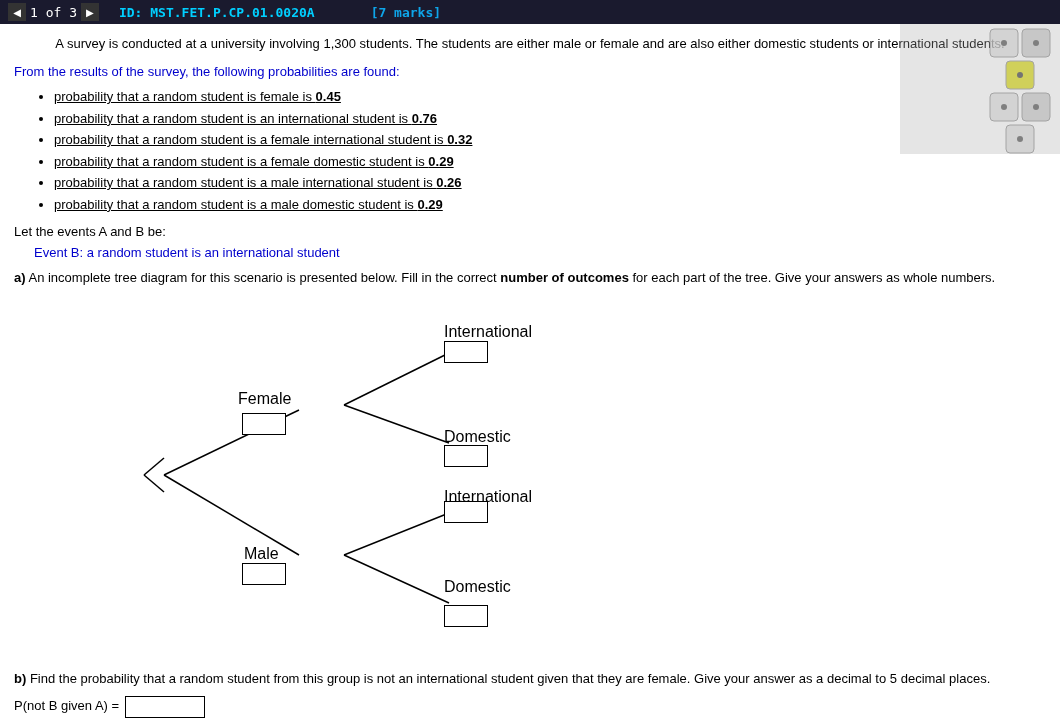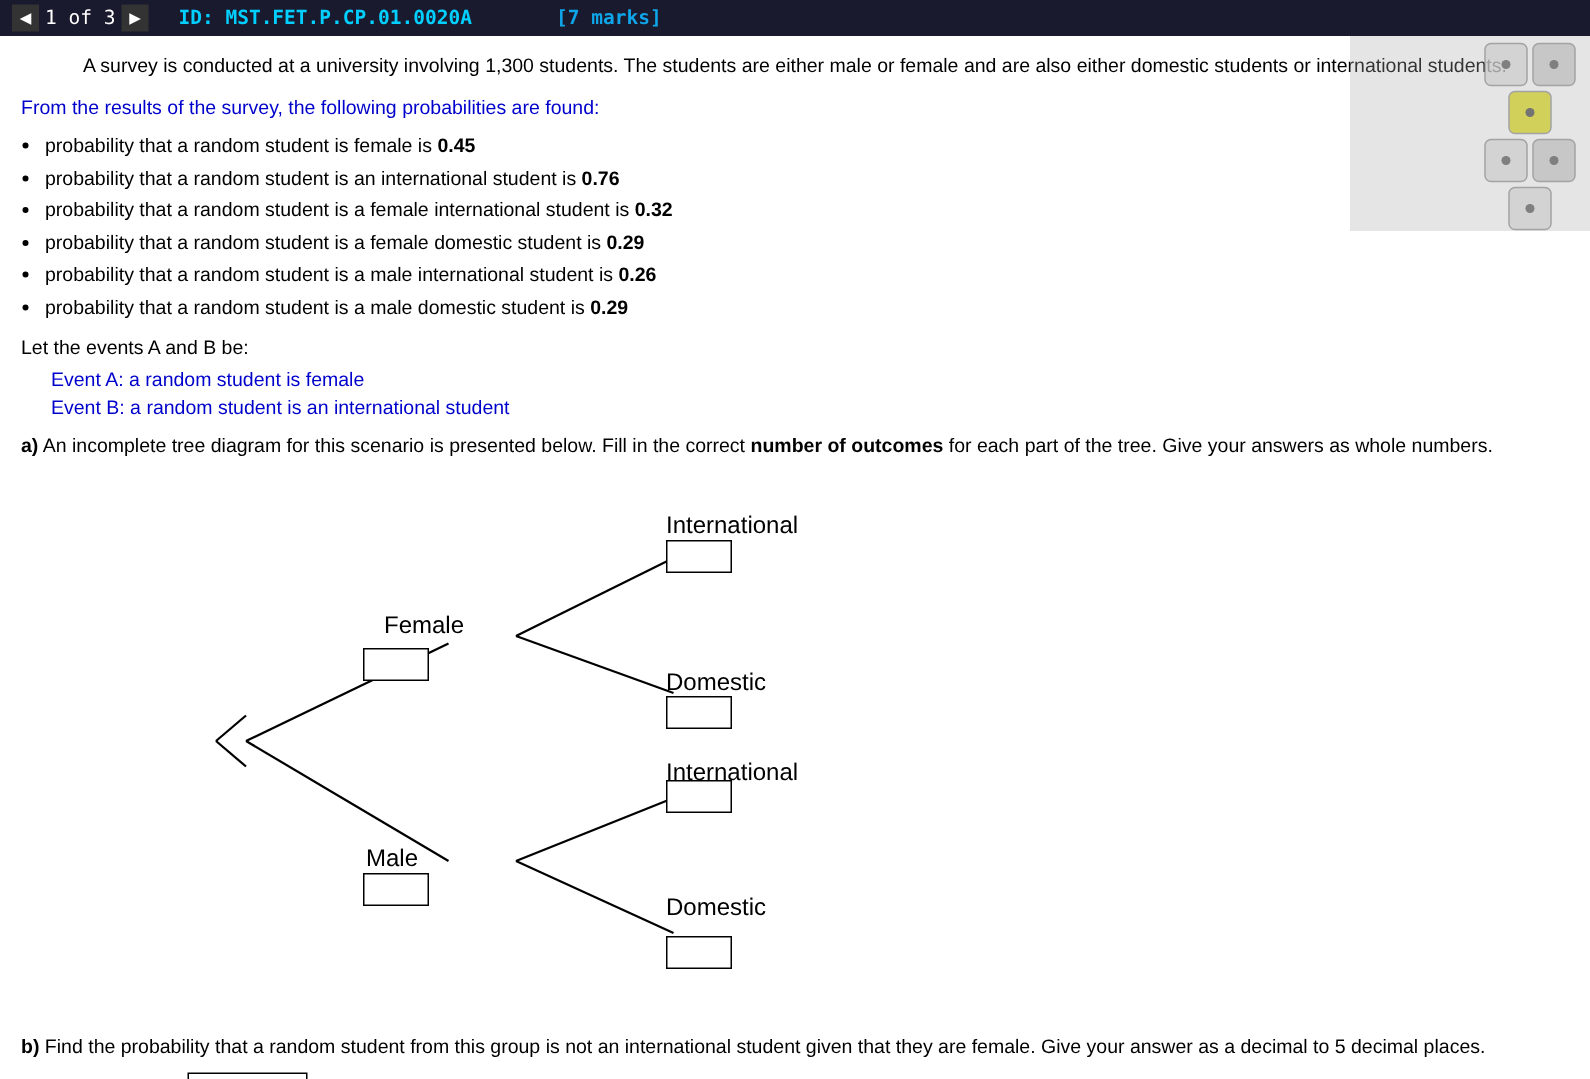--- a/index.html
+++ b/index.html
@@ -57,22 +57,23 @@
       margin-bottom: 8px;
       line-height: 1.5;
       text-align: center;
     }
     .from-text {
       color: #0000cc;
       margin-bottom: 6px;
       line-height: 1.5;
     }
     ul.prob-list {
-      margin-left: 16px;
+      margin-left: 40px;
       margin-bottom: 10px;
+      text-decoration: underline;
     }
     ul.prob-list li {
       margin-bottom: 2px;
       line-height: 1.5;
     }
     .bold-val {
       font-weight: bold;
     }
     .let-events {
       margin-bottom: 6px;
@@ -187,21 +188,20 @@
     <li>probability that a random student is female is <span class="bold-val">0.45</span></li>
     <li>probability that a random student is an international student is <span class="bold-val">0.76</span></li>
     <li>probability that a random student is a female international student is <span class="bold-val">0.32</span></li>
     <li>probability that a random student is a female domestic student is <span class="bold-val">0.29</span></li>
     <li>probability that a random student is a male international student is <span class="bold-val">0.26</span></li>
     <li>probability that a random student is a male domestic student is <span class="bold-val">0.29</span></li>
   </ul>
 
   <p class="let-events">Let the events A and B be:</p>
 
-  <p class="event-line">Event A: a random student is female</p>
   <p class="event-line">Event B: a random student is an international student</p>
 
   <div class="question-part">
     <span class="question-label">a)</span>
     <span> An incomplete tree diagram for this scenario is presented below. Fill in the correct <strong>number of outcomes</strong> for each part of the tree. Give your answers as whole numbers.</span>
   </div>
 
   <div class="tree-container">
     <svg class="tree-svg" viewBox="0 0 680 360">
 
@@ -214,21 +214,21 @@
       <line x1="260" y1="110" x2="365" y2="148" stroke="#000" stroke-width="1.5"></line>
 
       <line x1="260" y1="260" x2="365" y2="218" stroke="#000" stroke-width="1.5"></line>
 
       <line x1="260" y1="260" x2="365" y2="308" stroke="#000" stroke-width="1.5"></line>
 
       <line x1="60" y1="180" x2="80" y2="163" stroke="#000" stroke-width="1.5"></line>
       <line x1="60" y1="180" x2="80" y2="197" stroke="#000" stroke-width="1.5"></line>
     </svg>
 
-    <div class="tree-label" style="left:182px; top:95px;">Female</div>
+    <div class="tree-label" style="left:164px; top:95px;">Female</div>
     <div class="tree-label" style="left:170px; top:250px;">Male</div>
     <div class="tree-label" style="left:370px; top:28px;">International</div>
     <div class="tree-label" style="left:370px; top:133px;">Domestic</div>
     <div class="tree-label" style="left:370px; top:193px;">International</div>
     <div class="tree-label" style="left:370px; top:283px;">Domestic</div>
 
     <input type="text" class="tree-input" style="left: 168px; top: 118px;">
 
     <input type="text" class="tree-input" style="left: 370px; top: 46px;">
 

